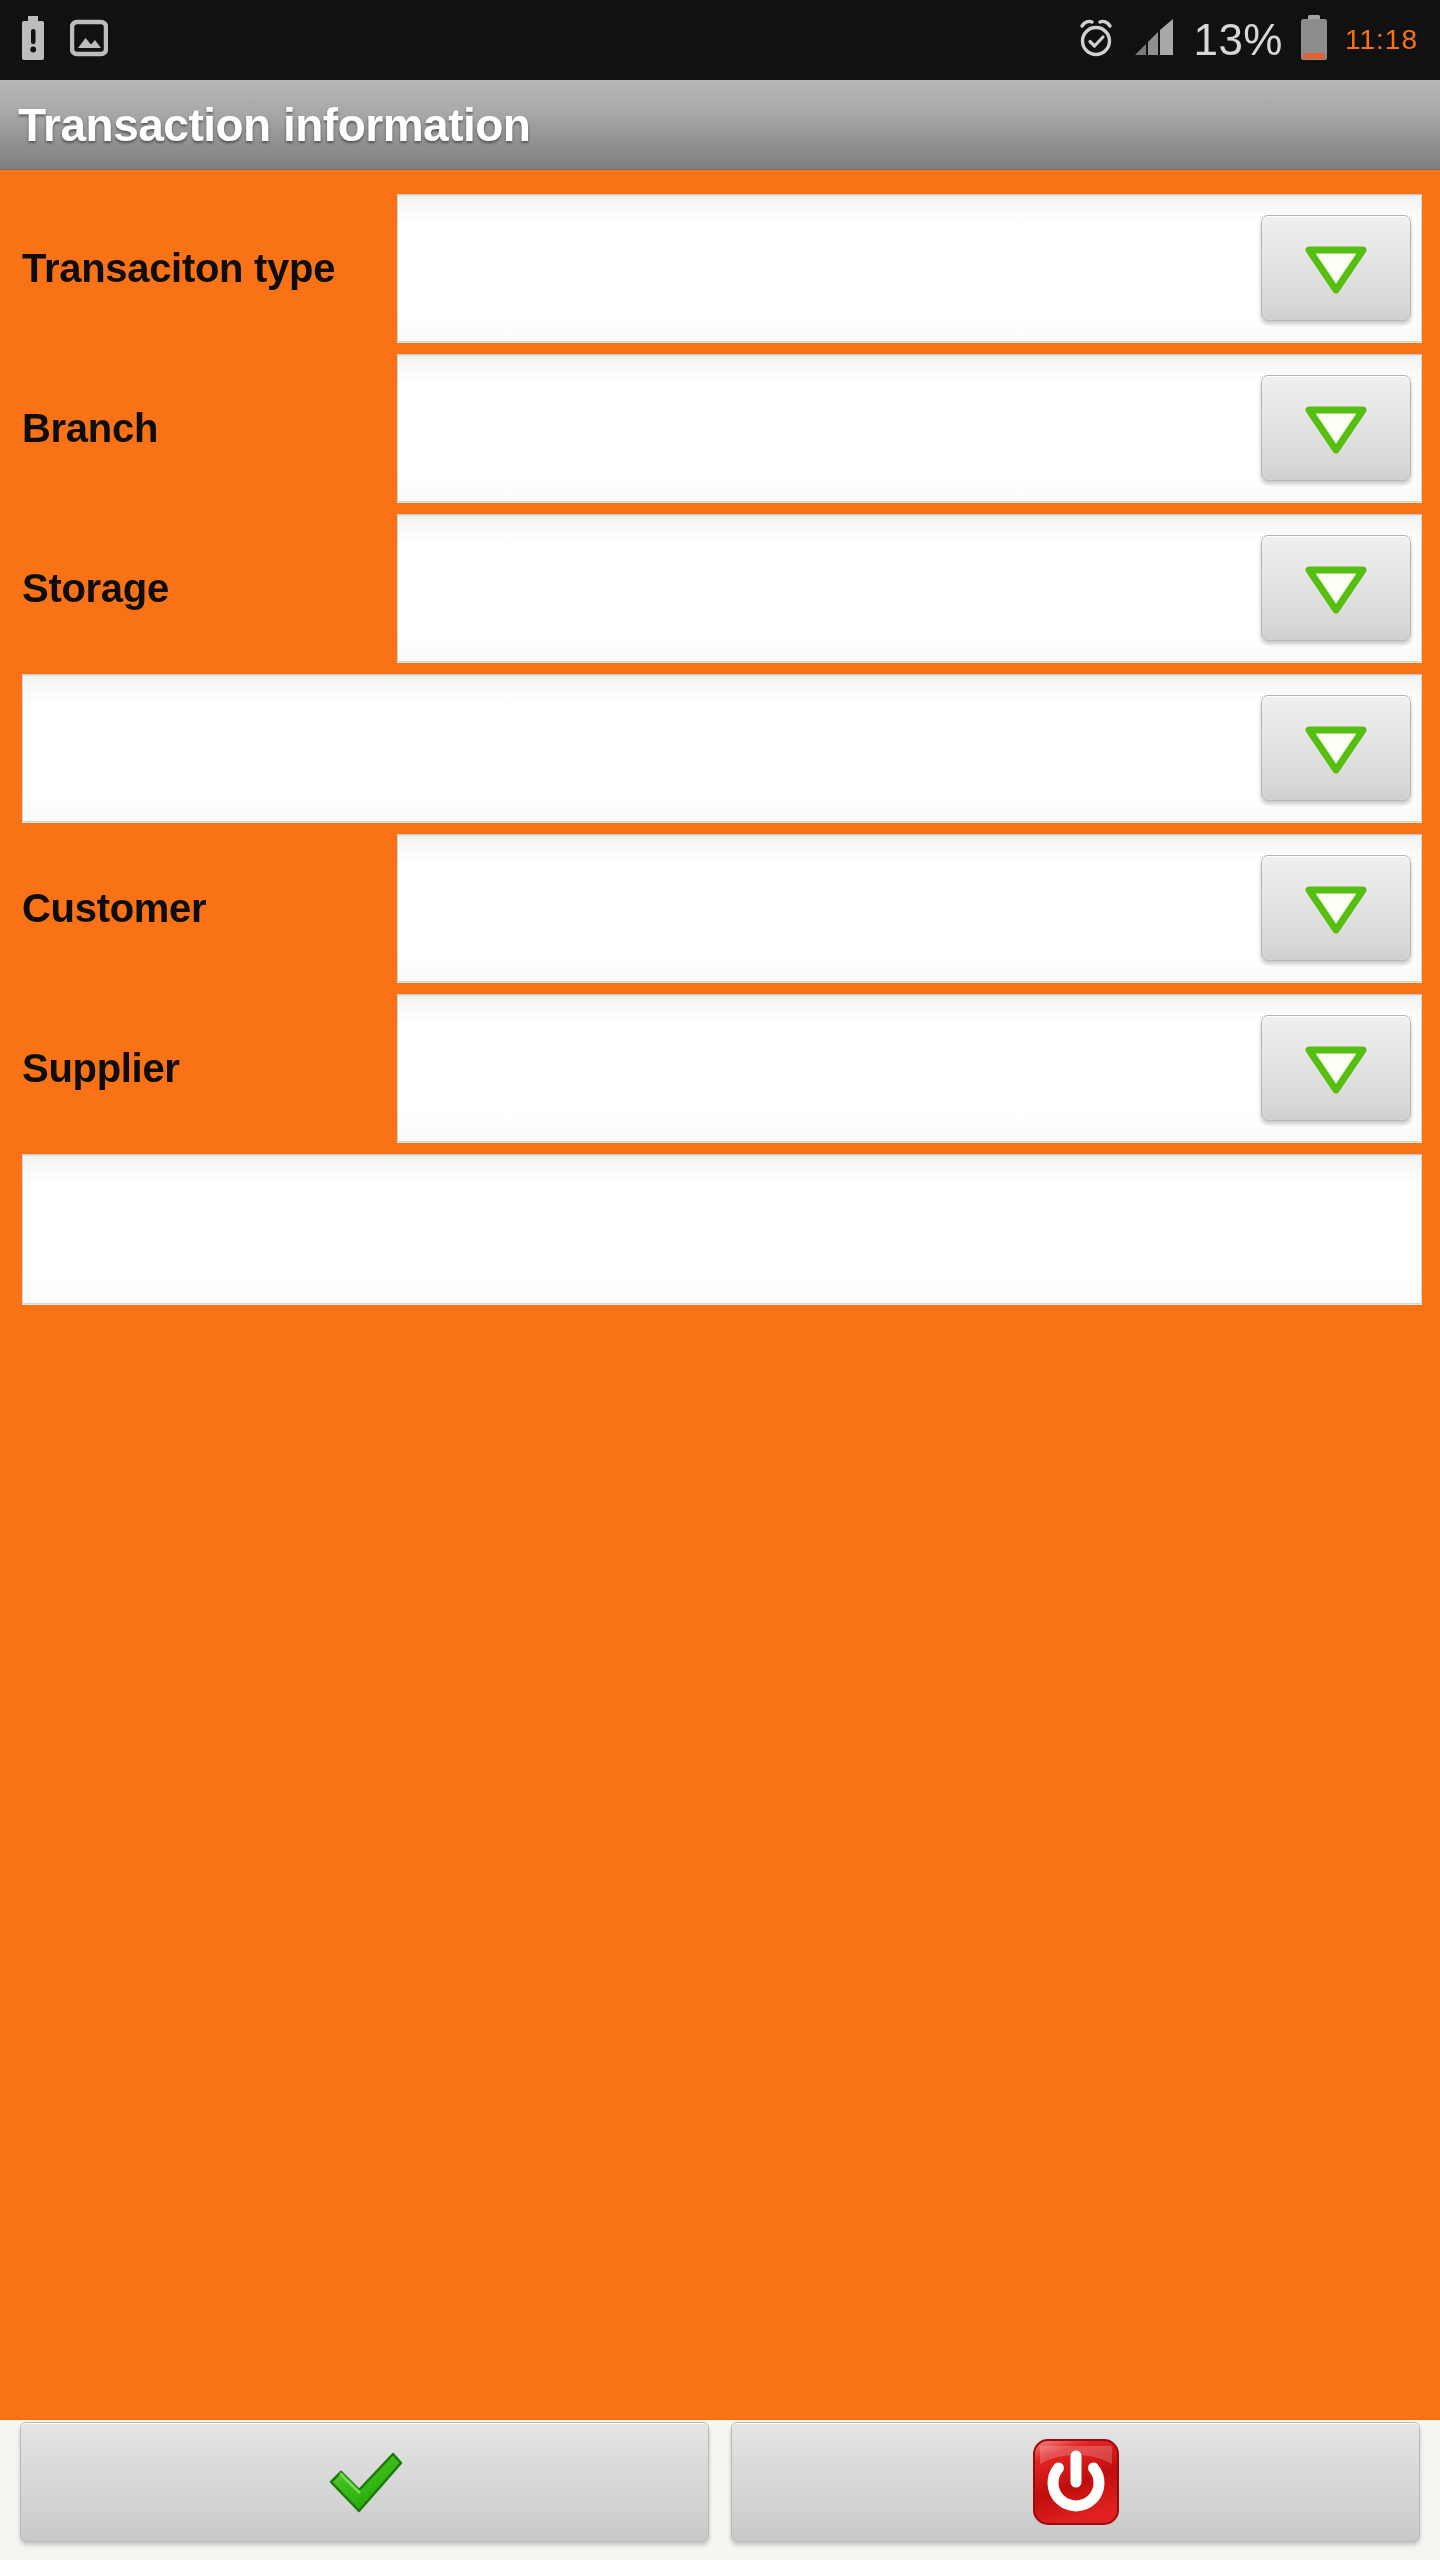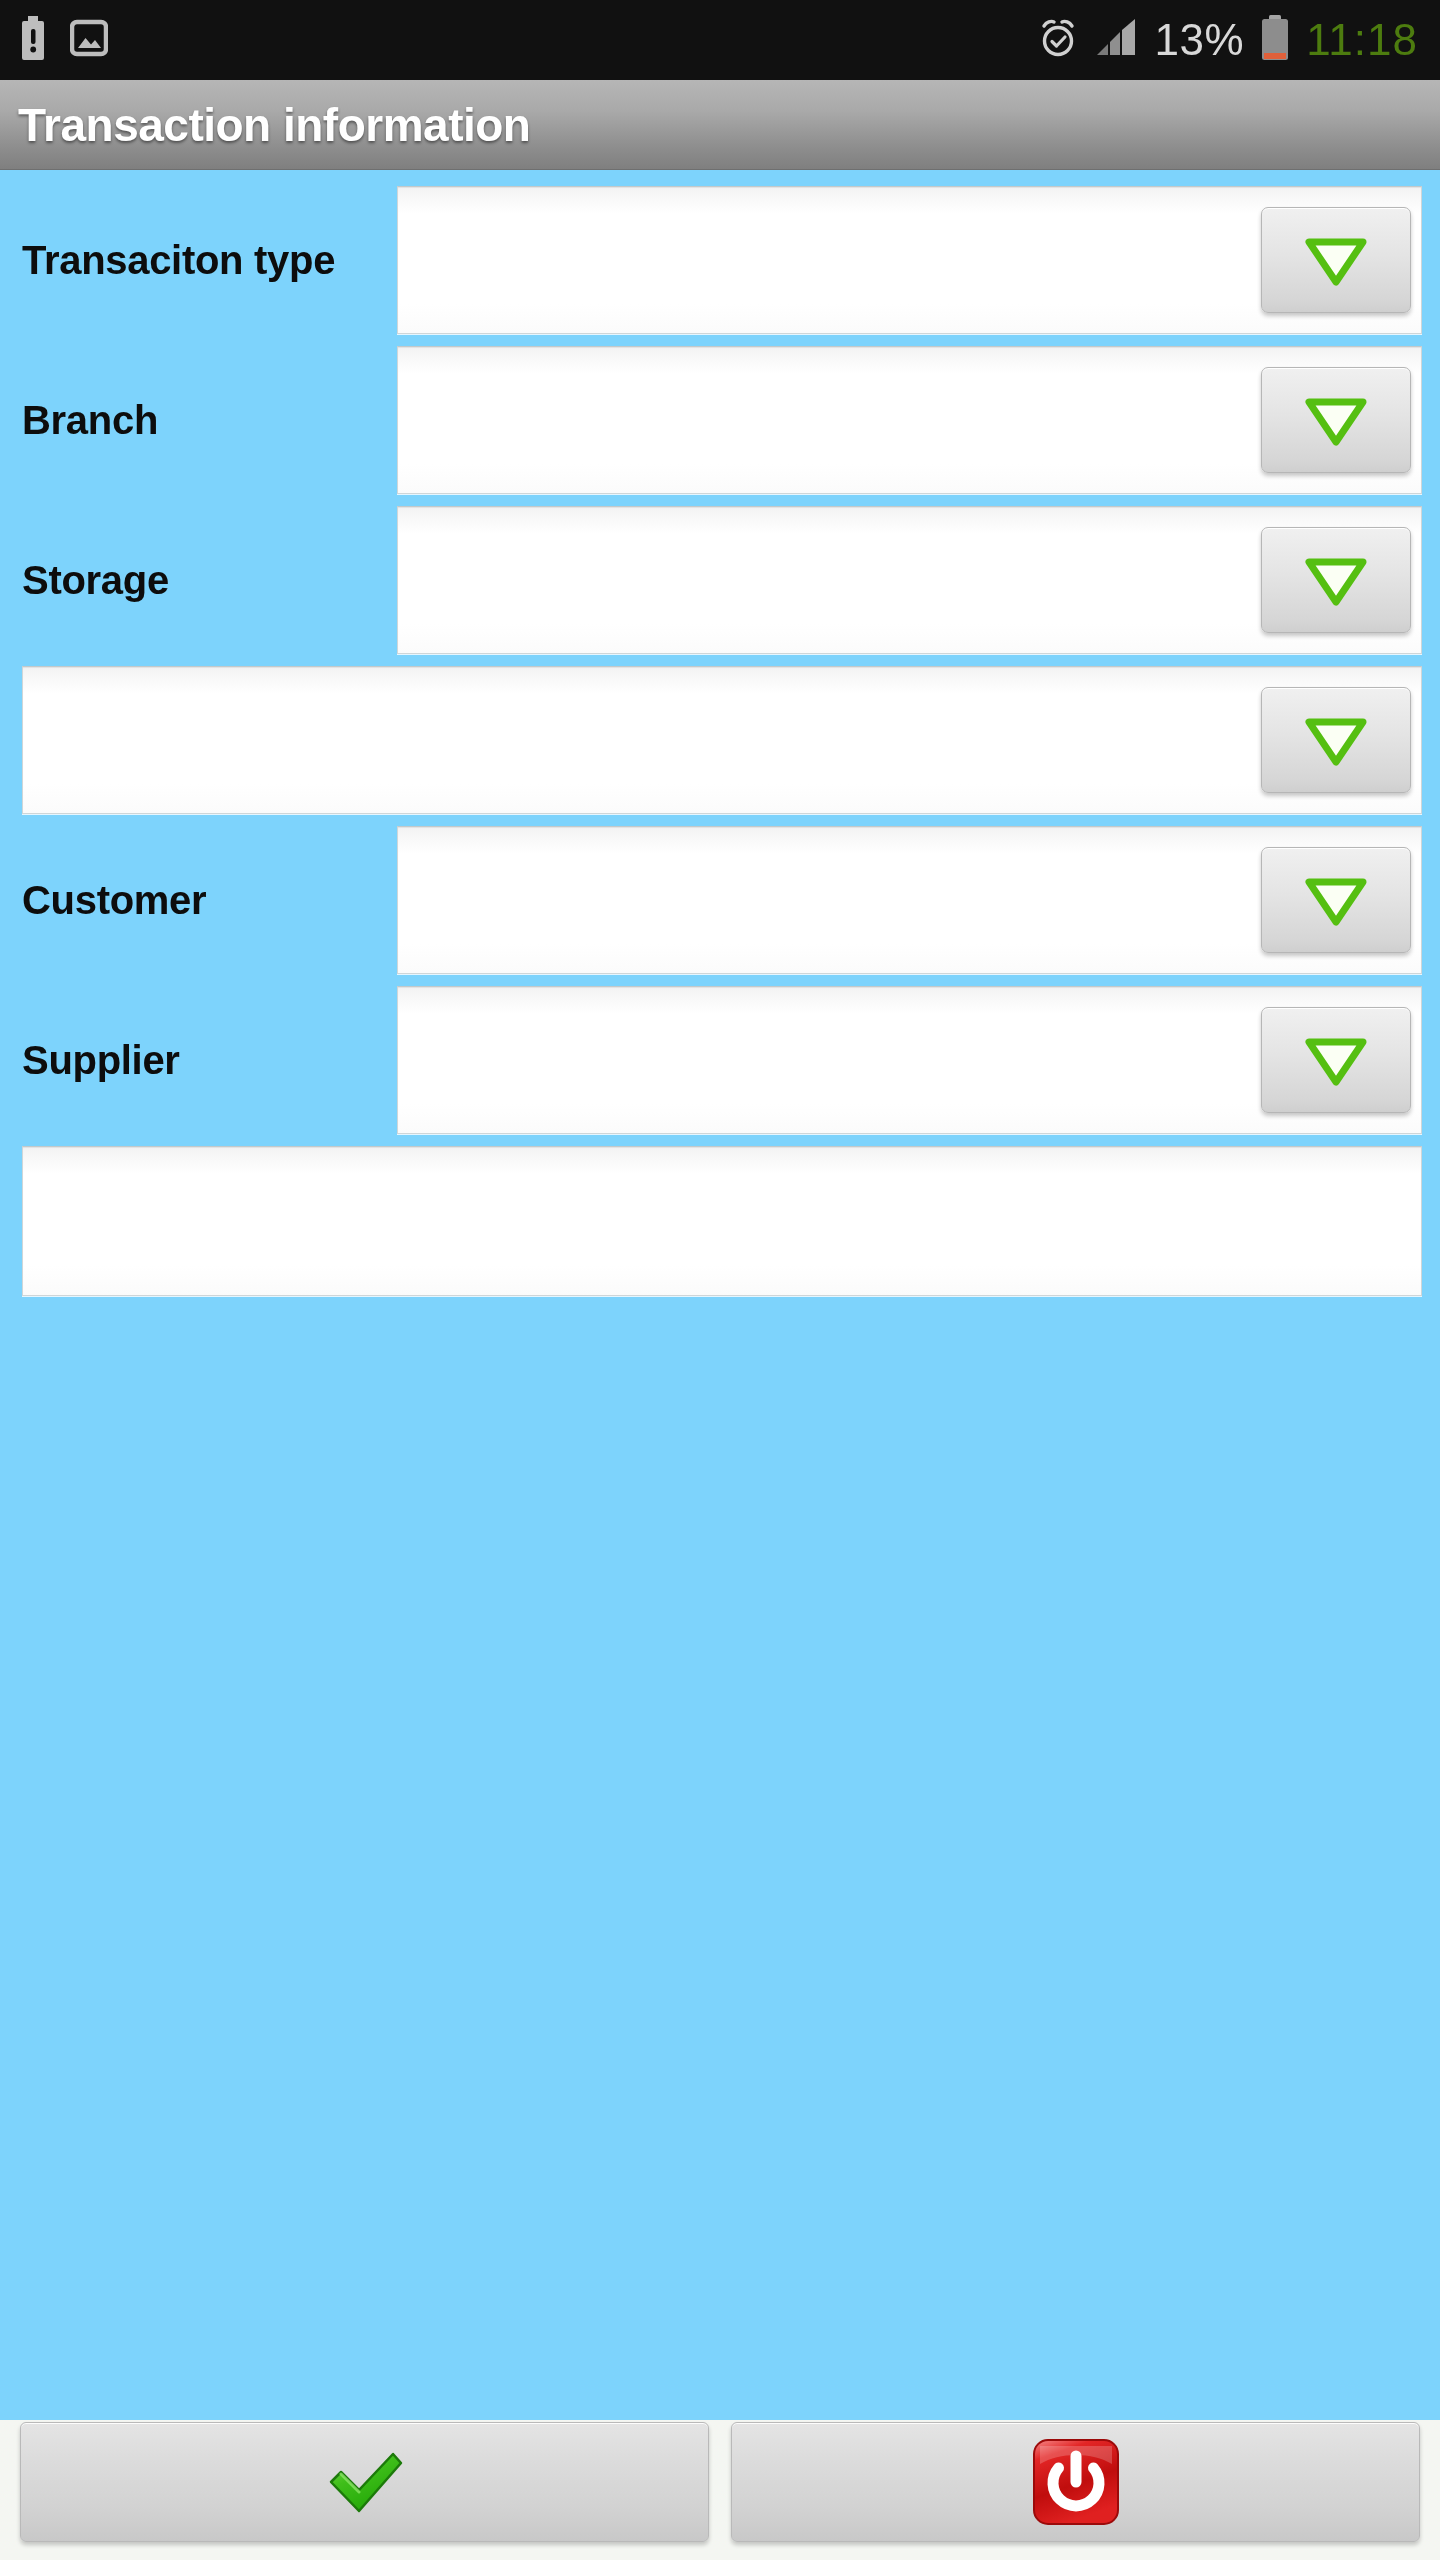--- a/index.html
+++ b/index.html
@@ -12,42 +12,42 @@
 
   
   .statusbar{
     height:80px;flex:0 0 80px;background:#111111;
     display:flex;align-items:center;justify-content:space-between;
     padding:0 22px 0 18px;box-sizing:border-box;
   }
   .sb-left{display:flex;align-items:center;gap:22px;}
   .sb-right{display:flex;align-items:center;gap:16px;}
   .sb-text{color:#d8d8d8;font-size:44px;font-weight:400;letter-spacing:0.5px;line-height:1;}
-  .sb-clock{color:#4d7c0f;font-size:44px;font-weight:400;letter-spacing:1px;line-height:1;}
+  .sb-clock{color:#f97316;font-size:28px;font-weight:400;letter-spacing:1px;line-height:1;}
   .ic{display:block;}
 
   
   .titlebar{
     height:90px;flex:0 0 90px;
     background:linear-gradient(180deg,#b6b6b6 0%,#a9a9a9 35%,#8e8e8e 75%,#7f7f7f 100%);
     display:flex;align-items:center;
     padding-left:18px;box-sizing:border-box;
     border-bottom:1px solid #6f6f6f;
     text-align:center;
   }
   .title-text{
     color:#ffffff;font-size:46px;font-weight:bold;
     text-shadow:0 2px 3px rgba(0,0,0,.45);
     letter-spacing:-0.5px;white-space:nowrap;
   }
 
   
   .form{
-    flex:1 1 auto;background:#7dd3fc;position:relative;overflow:hidden;
-    padding-top:16px;box-sizing:border-box;
+    flex:1 1 auto;background:#f97316;position:relative;overflow:hidden;
+    padding-top:24px;box-sizing:border-box;
   }
   .row{
     display:flex;align-items:center;
     margin-bottom:12px;
     padding-left:22px;box-sizing:border-box;
   }
   .row-label{
     width:375px;flex:0 0 375px;
     font-size:40px;font-weight:bold;color:#0d0d0d;
     line-height:1.12;letter-spacing:-0.3px;

